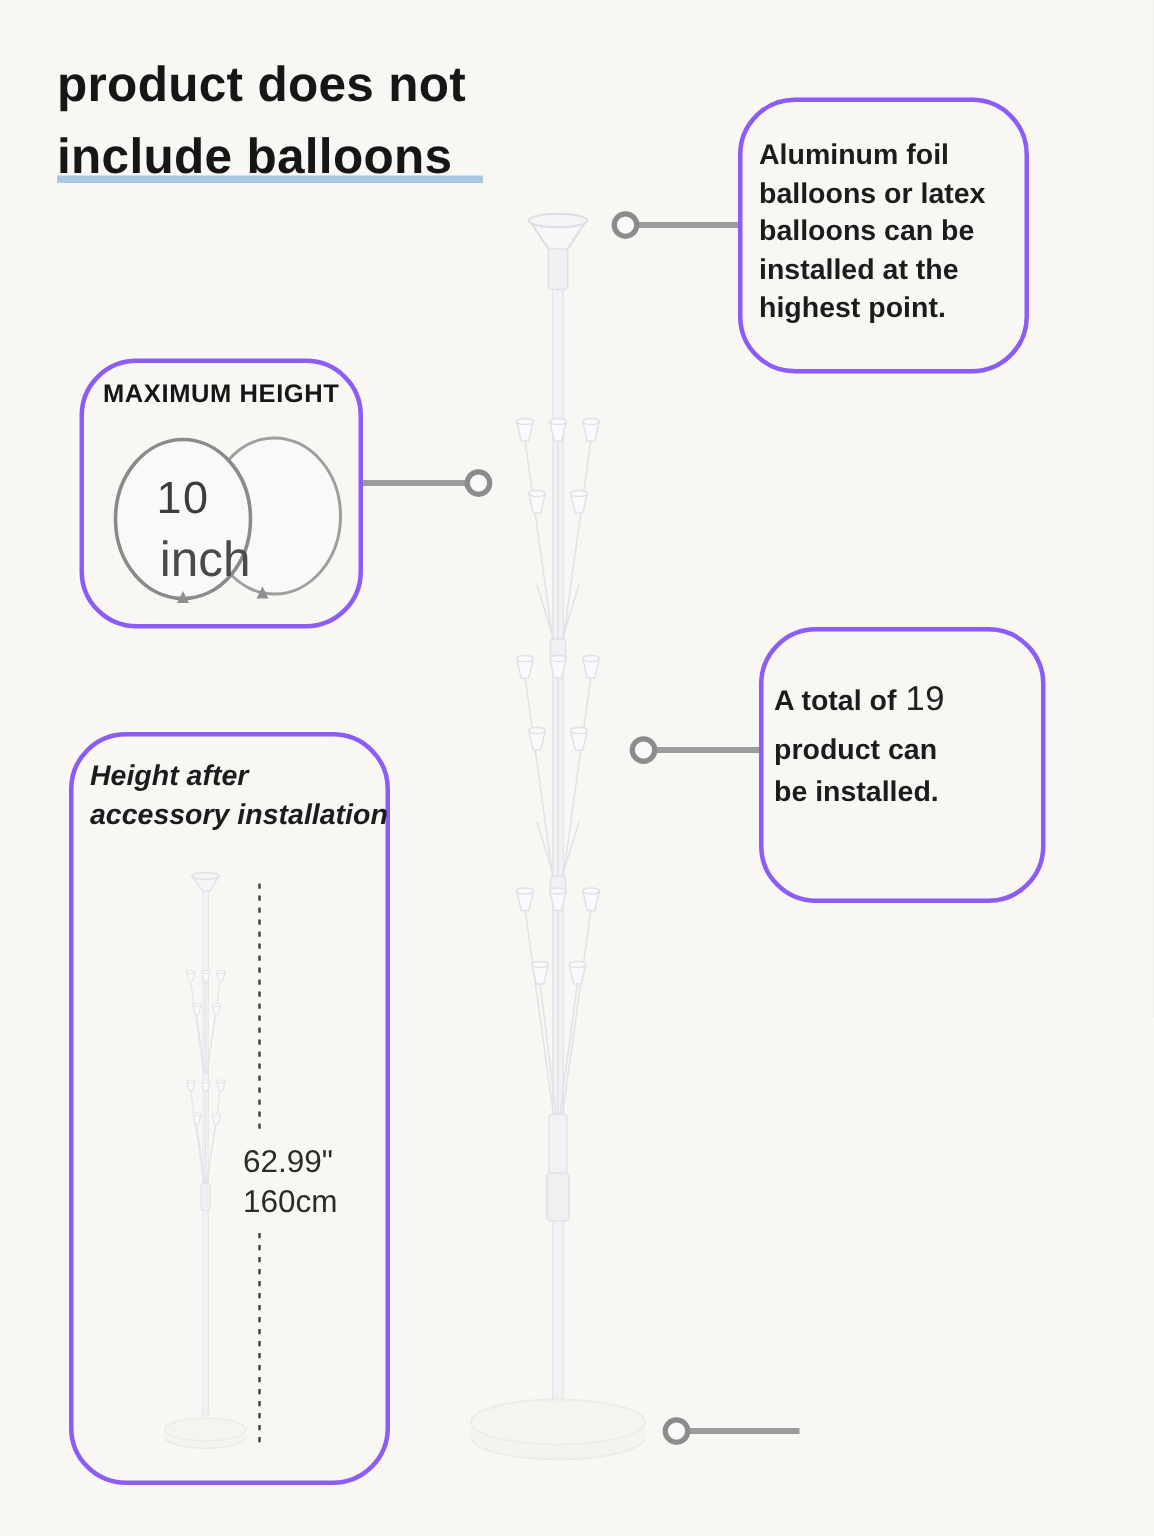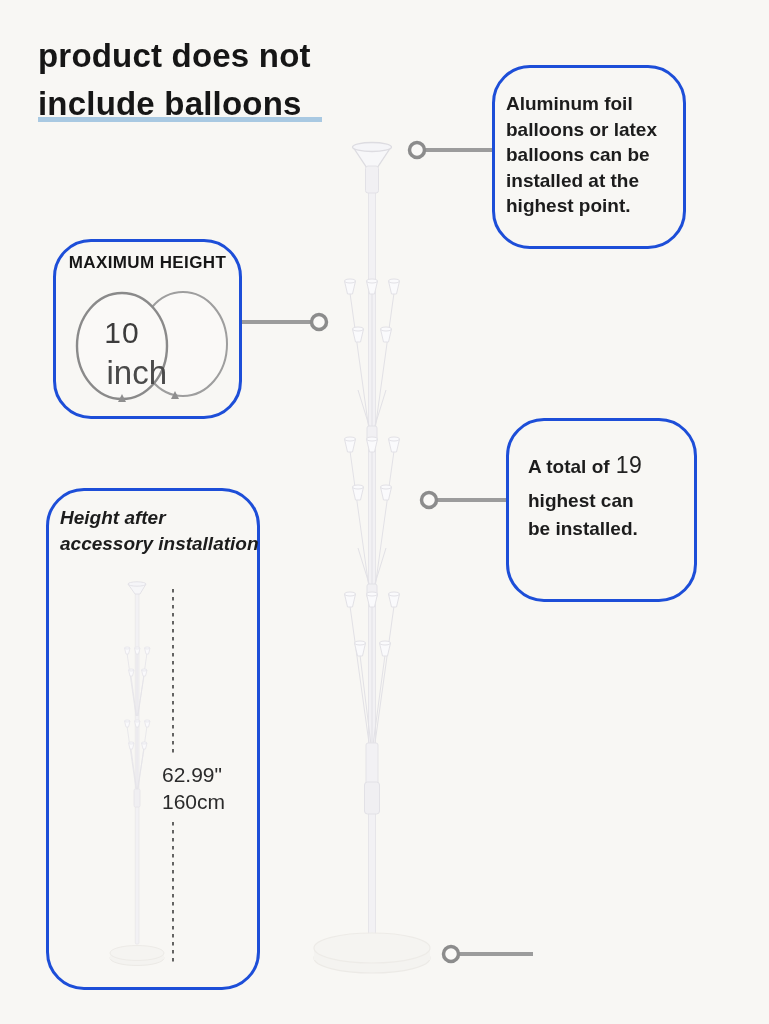--- a/index.html
+++ b/index.html
@@ -15,35 +15,35 @@
   .art{position:absolute;left:0;top:0;z-index:0;}
 
   
   .title{position:absolute;left:38px;top:32px;margin:0;z-index:2;font-weight:700;
          font-size:33px;line-height:48px;letter-spacing:0.2px;color:#161616;}
   .title span{display:block;}
   .underline{position:absolute;left:38px;top:117px;width:284px;height:5px;z-index:2;}
 
   
   .callout{position:absolute;z-index:2;box-sizing:border-box;
-           border:3px solid #1d4ed8;border-radius:38px;background:transparent;}
+           border:3px solid #8b5cf6;border-radius:38px;background:transparent;}
   .ln{font-size:19px;font-weight:700;line-height:25.5px;color:#1c1c1c;white-space:nowrap;}
 
   .co-a{left:492px;top:65px;width:194px;height:184px;padding:23px 6px 0 11px;}
 
   .co-b{left:53px;top:239px;width:189px;height:180px;}
   .maxh-title{position:absolute;left:0;right:0;top:11px;text-align:center;
               font-size:17px;font-weight:700;letter-spacing:0.4px;color:#161616;}
   .balloons{position:absolute;left:0;top:0;}
   .size-value{position:absolute;left:21px;top:74px;width:90px;text-align:center;
               font-size:30px;font-weight:400;color:#3c3c3c;letter-spacing:1px;}
   .size-unit{position:absolute;left:21px;top:112px;width:90px;text-align:right;
              font-size:33px;font-weight:400;color:#4a4a4a;}
 
-  .co-c{left:506px;top:418px;width:191px;height:184px;padding:30px 6px 0 19px;}
+  .co-c{left:506px;top:418px;width:191px;height:184px;padding:30px 6px 0 7px;}
   .co-c .ln{line-height:28px;}
   .total-first{height:36px;display:flex;align-items:baseline;}
   .big-count{font-size:23px;font-weight:400;margin-left:6px;letter-spacing:0.5px;color:#222;}
 
   .co-d{left:46px;top:488px;width:214px;height:502px;padding:14px 6px 0 11px;}
   .co-d .ln{line-height:26px;font-style:italic;}
   .measure{position:absolute;left:113px;top:270px;font-size:21px;font-weight:400;
            line-height:27px;color:#2b2b2b;white-space:nowrap;}
 
   .co-e{left:533px;top:805px;width:194px;height:180px;padding:29px 6px 0 11px;}
@@ -212,21 +212,21 @@
     </svg>
     <div class="size-value">10</div>
     <div class="size-unit">inch</div>
   </div>
 
   <div class="callout co-c">
     <div class="ln total-first">
       <span>A total of</span>
       <span class="big-count">19</span>
     </div>
-    <div class="ln">highest can</div>
+    <div class="ln">product can</div>
     <div class="ln">be installed.</div>
   </div>
 
   <div class="callout co-d">
     <div class="ln">Height after</div>
     <div class="ln">accessory installation</div>
     <div class="measure">
       <div>62.99"</div>
       <div>160cm</div>
     </div>

